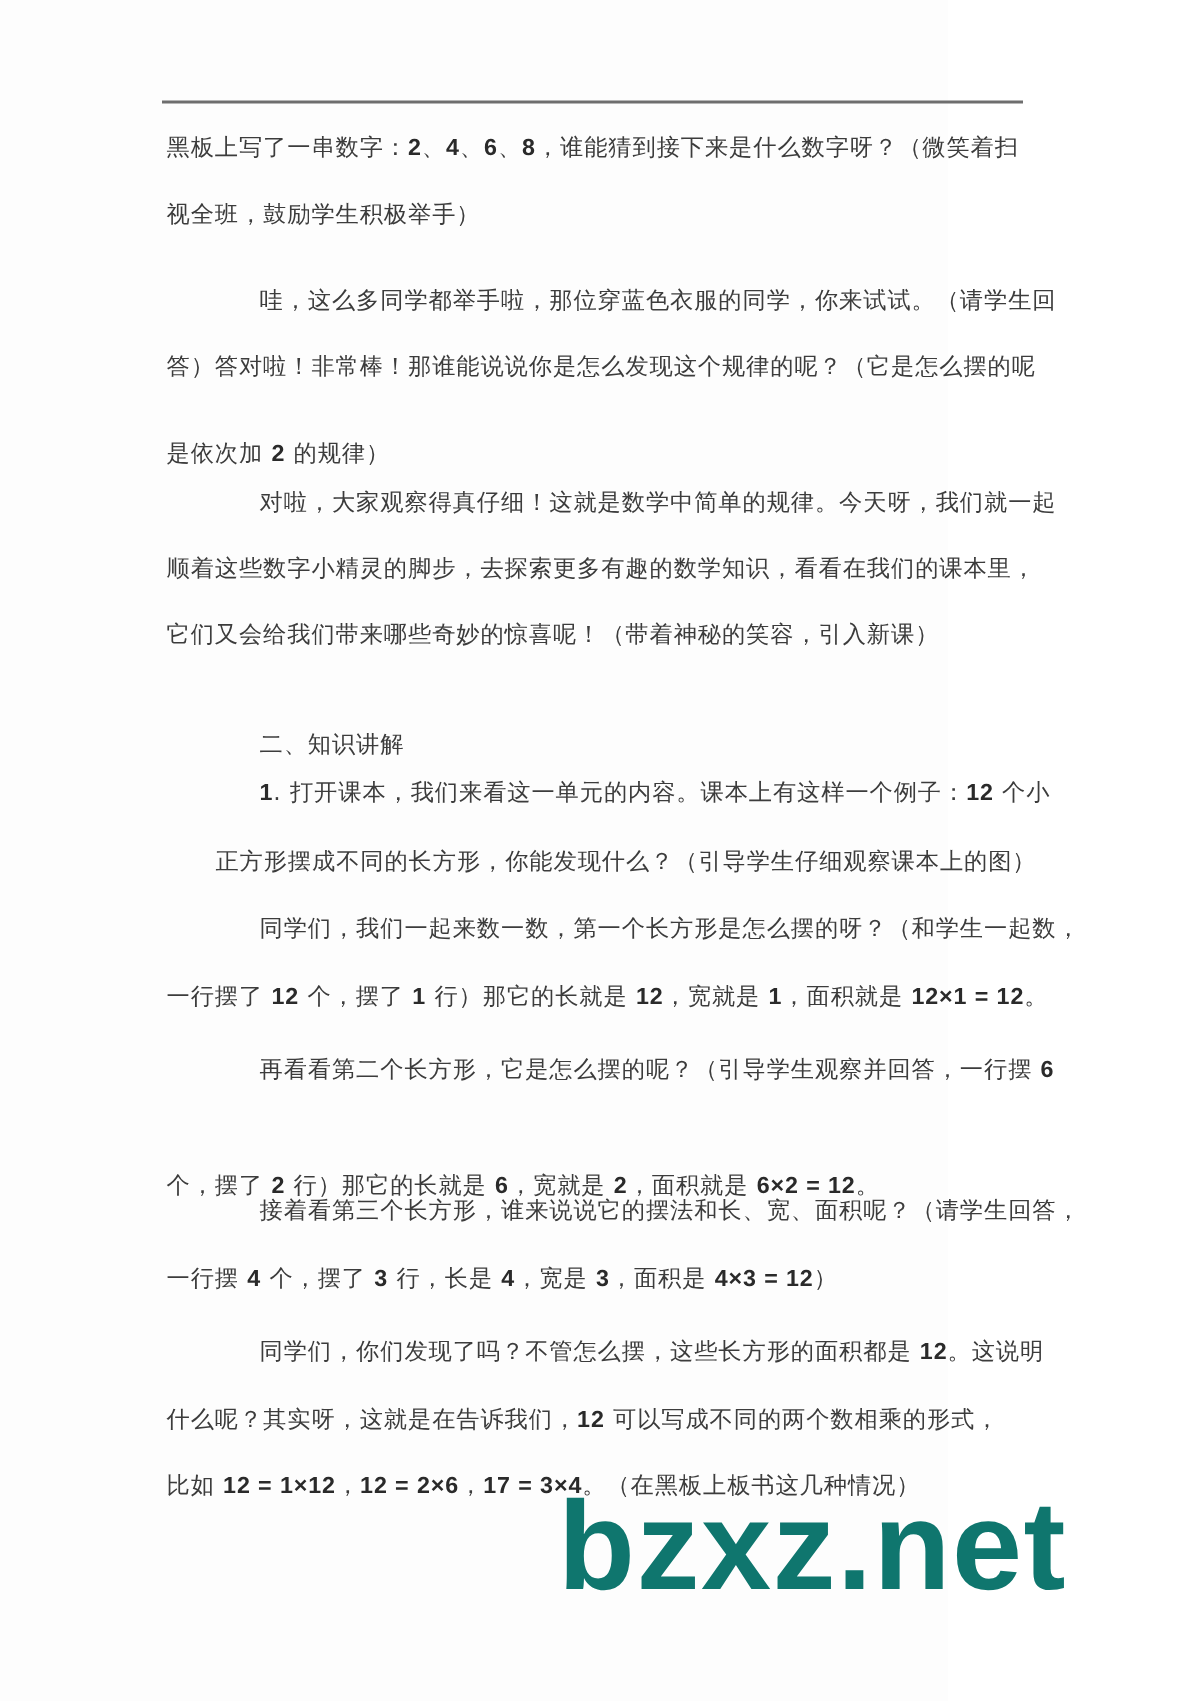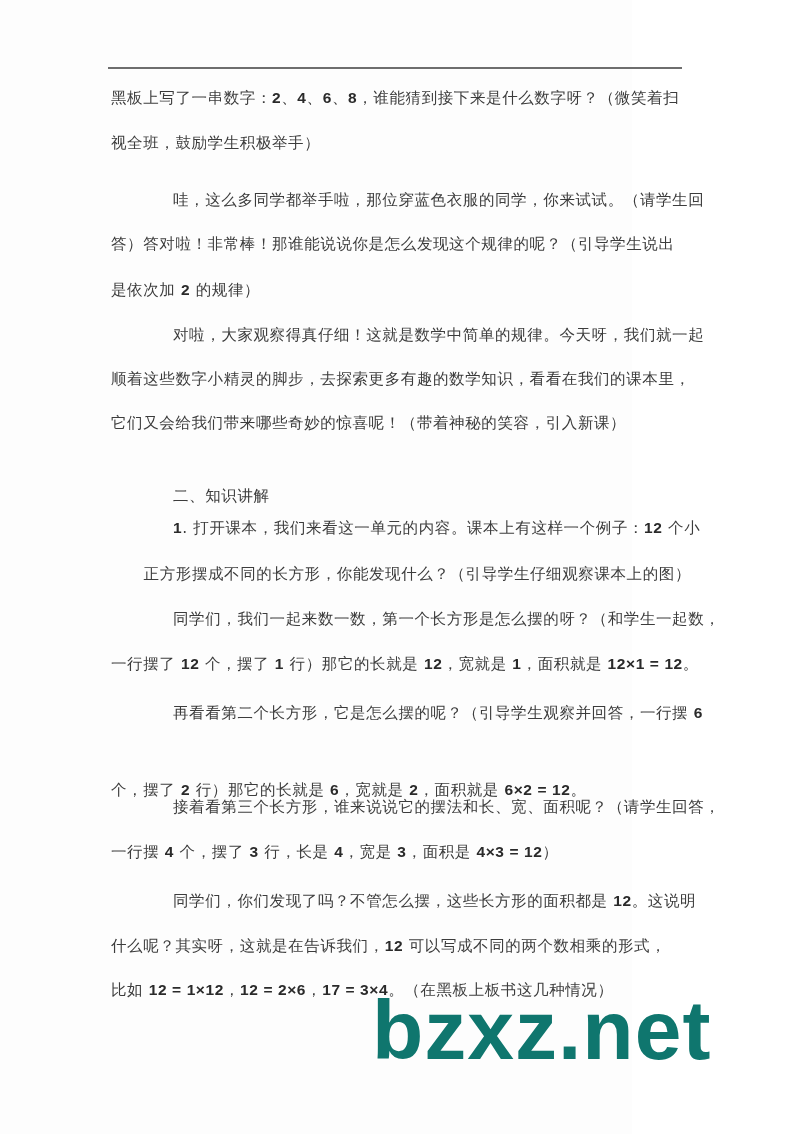--- a/index.html
+++ b/index.html
@@ -62,22 +62,22 @@
 </head>
 <body>
 
 <div class="page">
   <div class="header-rule"></div>
 
   <div id="lines">
       <div class="line" style="top: 88px;">黑板上写了一串数字：<span class="num">2</span>、<span class="num">4</span>、<span class="num">6</span>、<span class="num">8</span>，谁能猜到接下来是什么数字呀？（微笑着扫</div>
       <div class="line" style="top: 133px;">视全班，鼓励学生积极举手）</div>
       <div class="line indent" style="top: 190px;">哇，这么多同学都举手啦，那位穿蓝色衣服的同学，你来试试。（请学生回</div>
-      <div class="line" style="top: 234px;">答）答对啦！非常棒！那谁能说说你是怎么发现这个规律的呢？（引导学生说出</div>
-      <div class="line" style="top: 280px;">是依次加 <span class="num">2</span> 的规律）</div>
+      <div class="line" style="top: 234px;">答）答对啦！非常棒！那谁能说说你是怎么发现这个规律的呢？（它是怎么摆的呢</div>
+      <div class="line" style="top: 292px;">是依次加 <span class="num">2</span> 的规律）</div>
       <div class="line indent" style="top: 325px;">对啦，大家观察得真仔细！这就是数学中简单的规律。今天呀，我们就一起</div>
       <div class="line" style="top: 369px;">顺着这些数字小精灵的脚步，去探索更多有趣的数学知识，看看在我们的课本里，</div>
       <div class="line" style="top: 413px;">它们又会给我们带来哪些奇妙的惊喜呢！（带着神秘的笑容，引入新课）</div>
       <div class="line indent" style="top: 486px;">二、知识讲解</div>
       <div class="line indent" style="top: 518px;"><span class="num">1</span>. 打开课本，我们来看这一单元的内容。课本上有这样一个例子：<span class="num">12</span> 个小</div>
       <div class="line" style="top: 564px; text-align: right;">正方形摆成不同的长方形，你能发现什么？（引导学生仔细观察课本上的图）</div>
       <div class="line indent" style="top: 609px;">同学们，我们一起来数一数，第一个长方形是怎么摆的呀？（和学生一起数，</div>
       <div class="line" style="top: 654px;">一行摆了 <span class="num">12</span> 个，摆了 <span class="num">1</span> 行）那它的长就是 <span class="num">12</span>，宽就是 <span class="num">1</span>，面积就是 <span class="num">12×1 = 12</span>。</div>
       <div class="line indent" style="top: 703px;">再看看第二个长方形，它是怎么摆的呢？（引导学生观察并回答，一行摆 <span class="num">6</span></div>
       <div class="line" style="top: 780px;">个，摆了 <span class="num">2</span> 行）那它的长就是 <span class="num">6</span>，宽就是 <span class="num">2</span>，面积就是 <span class="num">6×2 = 12</span>。</div>

